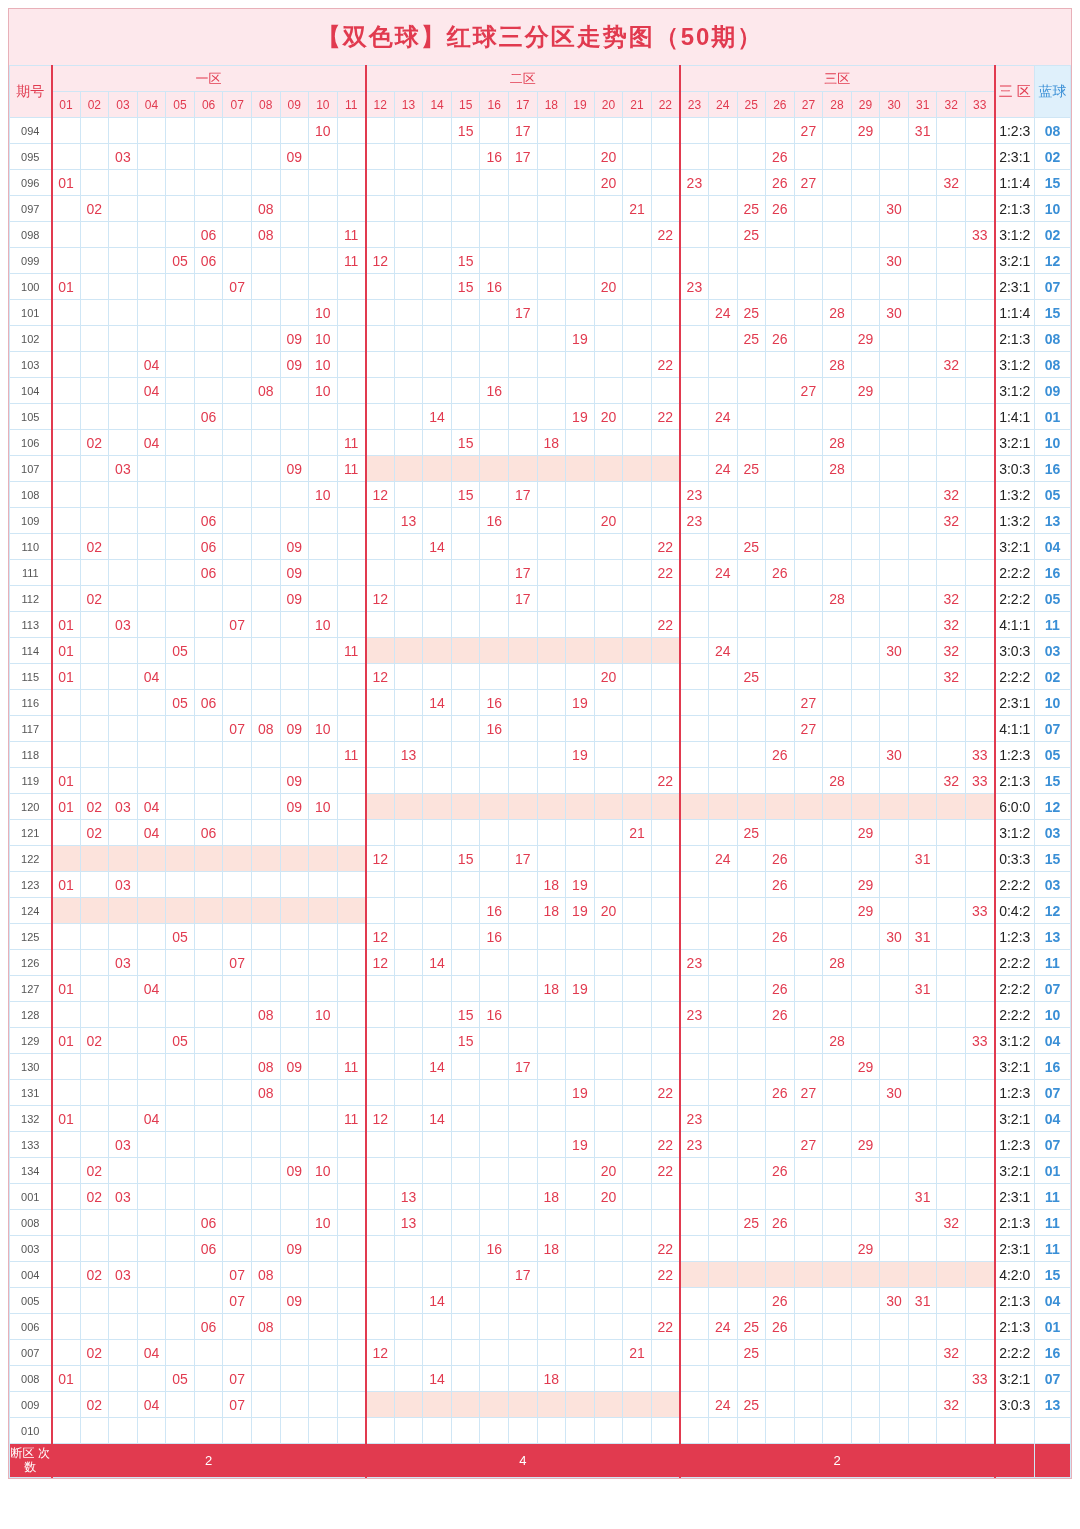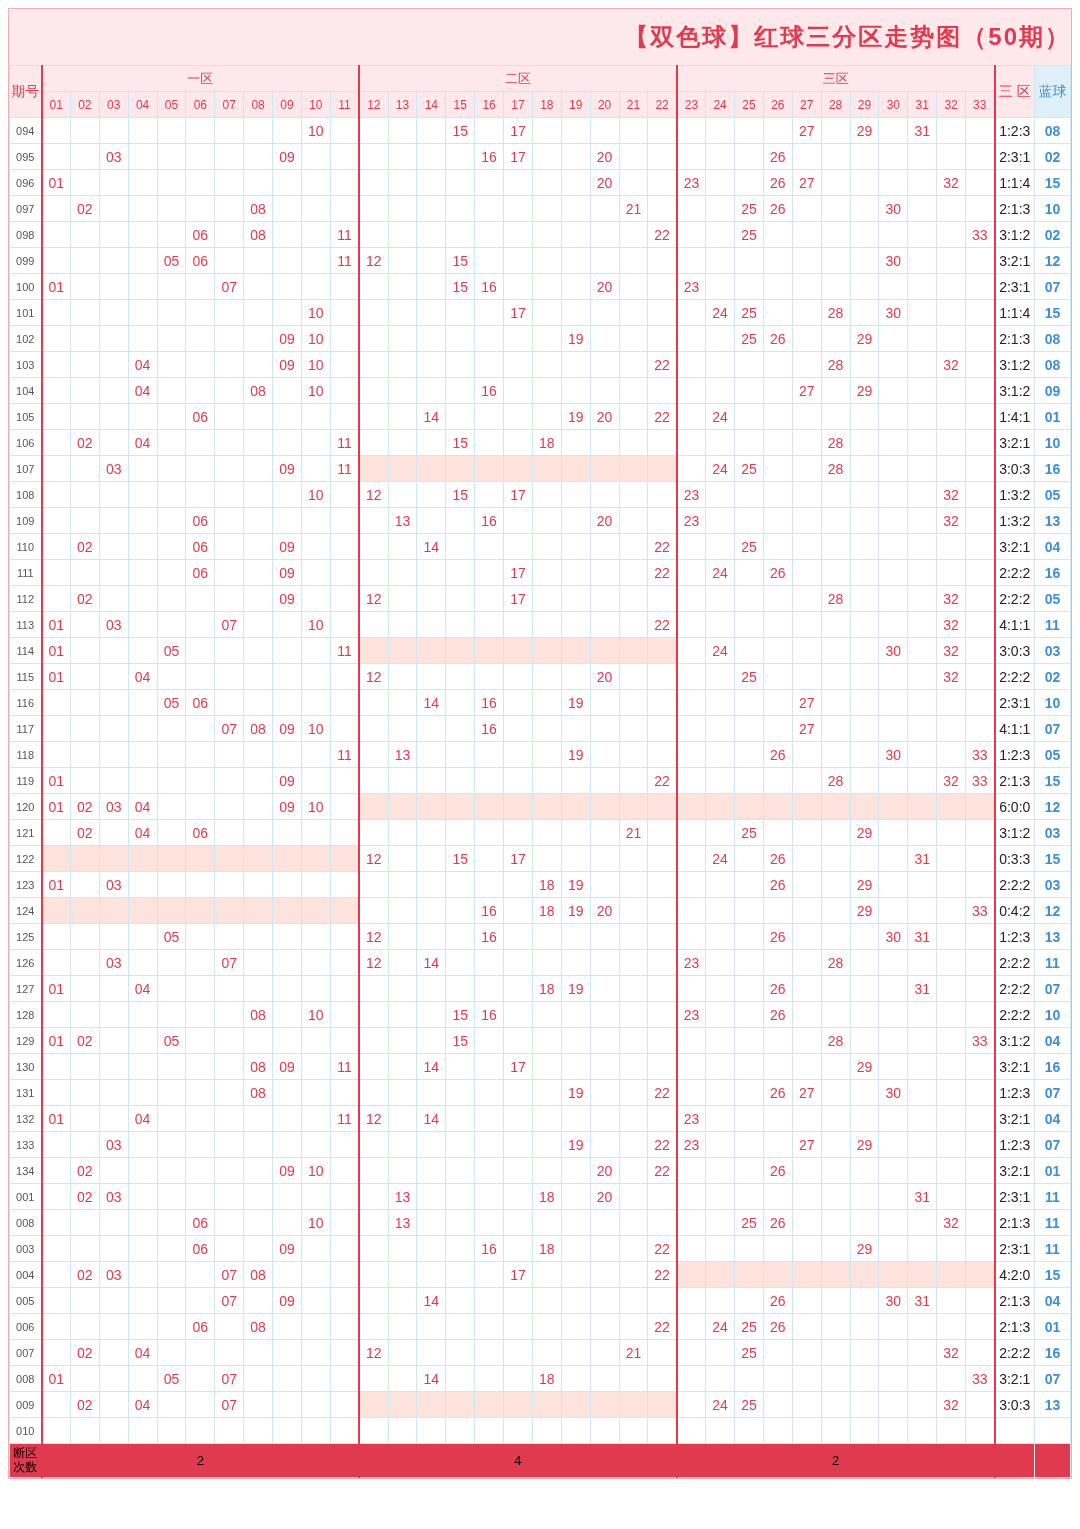--- a/index.html
+++ b/index.html
@@ -1,44 +1,44 @@
 <!DOCTYPE html>
 <html><head>
 <meta charset="utf-8">
 <style>
 *{box-sizing:border-box;margin:0;padding:0}
 body{font-family:"Microsoft YaHei",Arial,sans-serif;background:#fff;padding:8px;width:1080px}
 .wrap{border:1px solid #e8b0b8}
-.title{background:#fde8ec;color:#e13a4f;font-size:24px;font-weight:bold;text-align:right;padding:12px 0;letter-spacing:2px}
+.title{background:#fde8ec;color:#e13a4f;font-size:24px;font-weight:bold;text-align:center;padding:12px 0;letter-spacing:2px}
 table{border-collapse:collapse;width:100%;table-layout:fixed}
 th,td{border:1px solid #cfe6f5;text-align:center;font-size:14px;height:26px;padding:0}
 th{background:#fde8ec;color:#e13a4f;font-weight:normal}
 th.zone{font-size:13px;padding:2px 0}
 th.num{font-size:12px}
 td.period{color:#555;font-size:11px}
 td.cell{color:#e13a4f;font-size:14px}
 td.zero{background:#fce3dc}
 td.ratio{color:#222;font-weight:normal;border-left:2px solid #e13a4f}
 td.blue{color:#3a8fd6;font-weight:bold}
 th.blue-h{background:#dff0fb;color:#3a8fd6}
 th.ratio-h{border-left:2px solid #e13a4f}
 .sep1{border-left:2px solid #e13a4f}
 tr.empty td{height:26px}
-tr.foot td{background:#e13a4f;color:#000000;font-size:13px;height:34px}
+tr.foot td{background:#e13a4f;color:#ffffff;font-size:13px;height:34px}
 tr.foot td.lbl{font-size:12px;line-height:1.1}
 </style>
 </head>
 <body>
 
 <div class="wrap">
   <div class="title">【双色球】红球三分区走势图（50期）</div>
   <table>
     <thead>
       <tr>
-        <th rowspan="2" style="width:32px">期号</th>
+        <th rowspan="2" style="width:42px">期号</th>
         <th colspan="11" class="zone sep1">一区</th>
         <th colspan="11" class="zone sep1">二区</th>
         <th colspan="11" class="zone sep1">三区</th>
         <th rowspan="2" class="ratio-h" style="width:40px">三
 区</th>
         <th rowspan="2" class="blue-h" style="width:36px">蓝球</th>
       </tr>
       <tr id="num-headers">
           <th class="num sep1">01</th>
           <th class="num">02</th>

